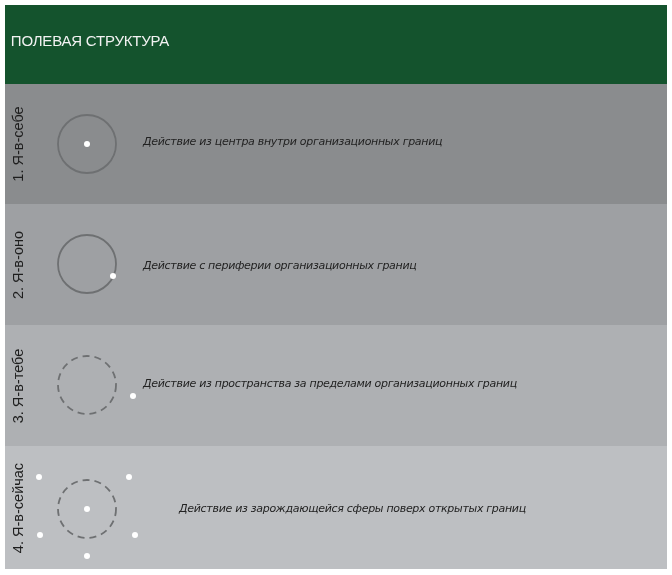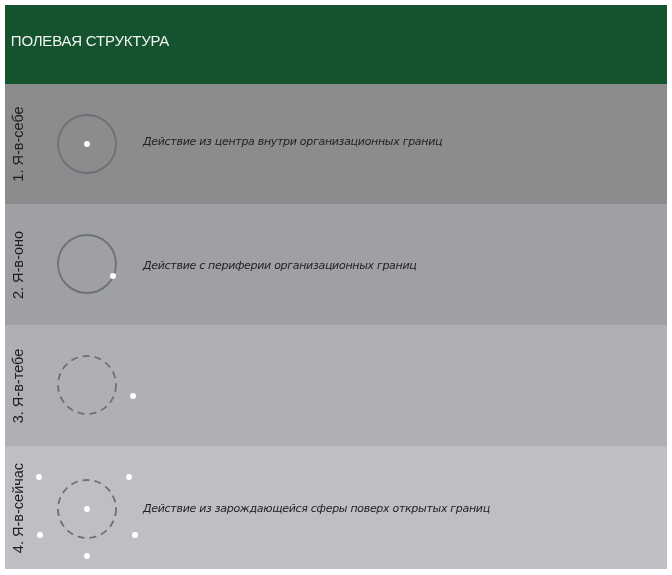--- a/index.html
+++ b/index.html
@@ -46,30 +46,31 @@
   </div>
 
   <div class="row" style="top:320px;height:121px;background:#aeb0b3;">
     <div class="row-label">
         <span>3. Я-в-тебе</span>
       </div>
     <svg class="fig" width="160" height="121">
       <circle cx="82" cy="60" r="29" fill="none" stroke="#6e7072" stroke-width="1.8" stroke-dasharray="7 5"></circle>
       <circle cx="128" cy="71" r="3" fill="#ffffff"></circle>
     </svg>
+    <div class="row-desc" style="top:52px;">Действие из пространства за пределами организационных границ</div>
   </div>
 
   <div class="row" style="top:441px;height:123px;background:#bdbfc2;">
     <div class="row-label">
         <span>4. Я-в-сейчас</span>
       </div>
     <svg class="fig" width="160" height="123">
       <circle cx="82" cy="63" r="29" fill="none" stroke="#6e7072" stroke-width="1.8" stroke-dasharray="7 5"></circle>
       <circle cx="82" cy="63" r="3" fill="#ffffff"></circle>
       <circle cx="34" cy="31" r="3" fill="#ffffff"></circle>
       <circle cx="124" cy="31" r="3" fill="#ffffff"></circle>
       <circle cx="35" cy="89" r="3" fill="#ffffff"></circle>
       <circle cx="130" cy="89" r="3" fill="#ffffff"></circle>
       <circle cx="82" cy="110" r="3" fill="#ffffff"></circle>
     </svg>
-    <div class="row-desc" style="top:56px;">Действие из зарождающейся сферы поверх открытых границ</div>
+    <div class="row-desc" style="top:56px;margin-left:36px;">Действие из зарождающейся сферы поверх открытых границ</div>
   </div>
 </div>
 
 </body></html>

